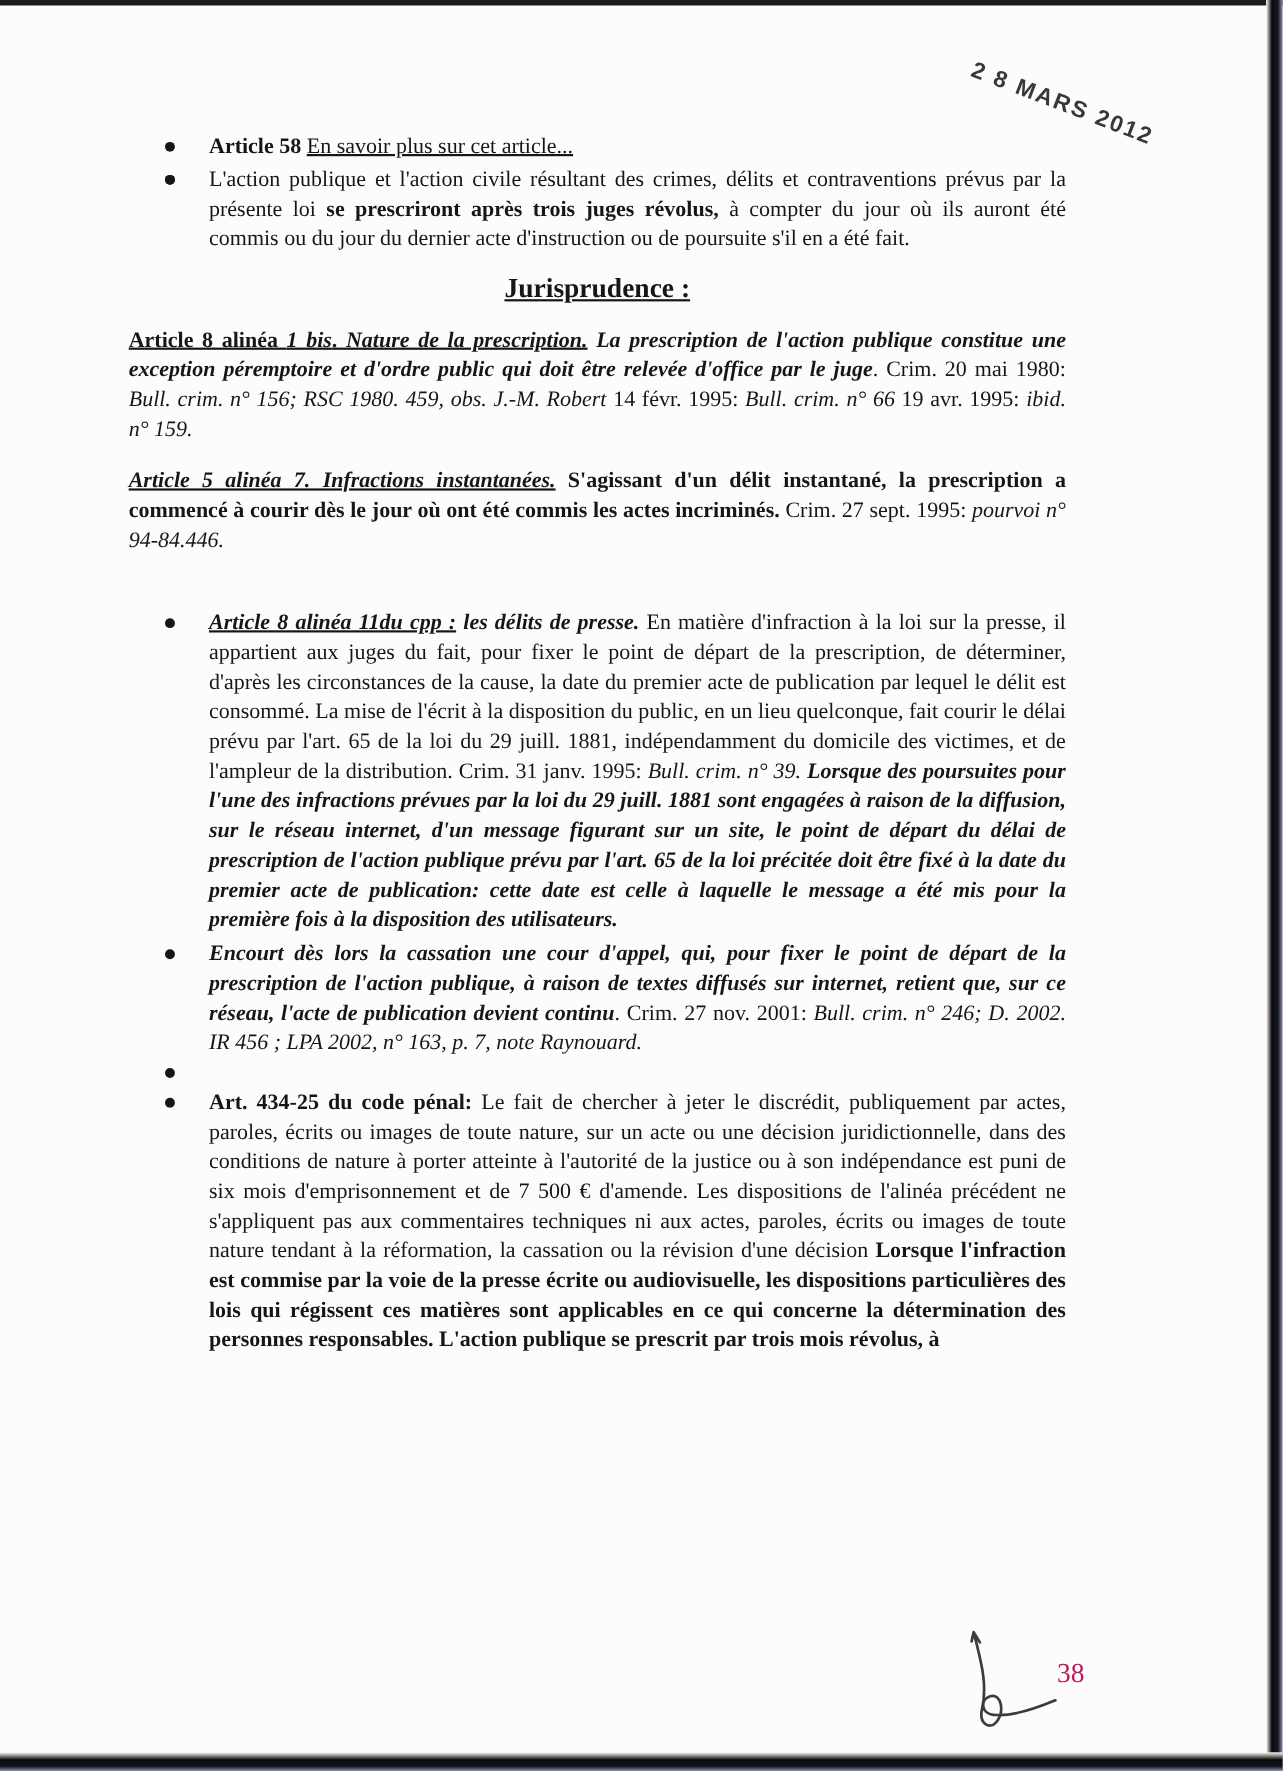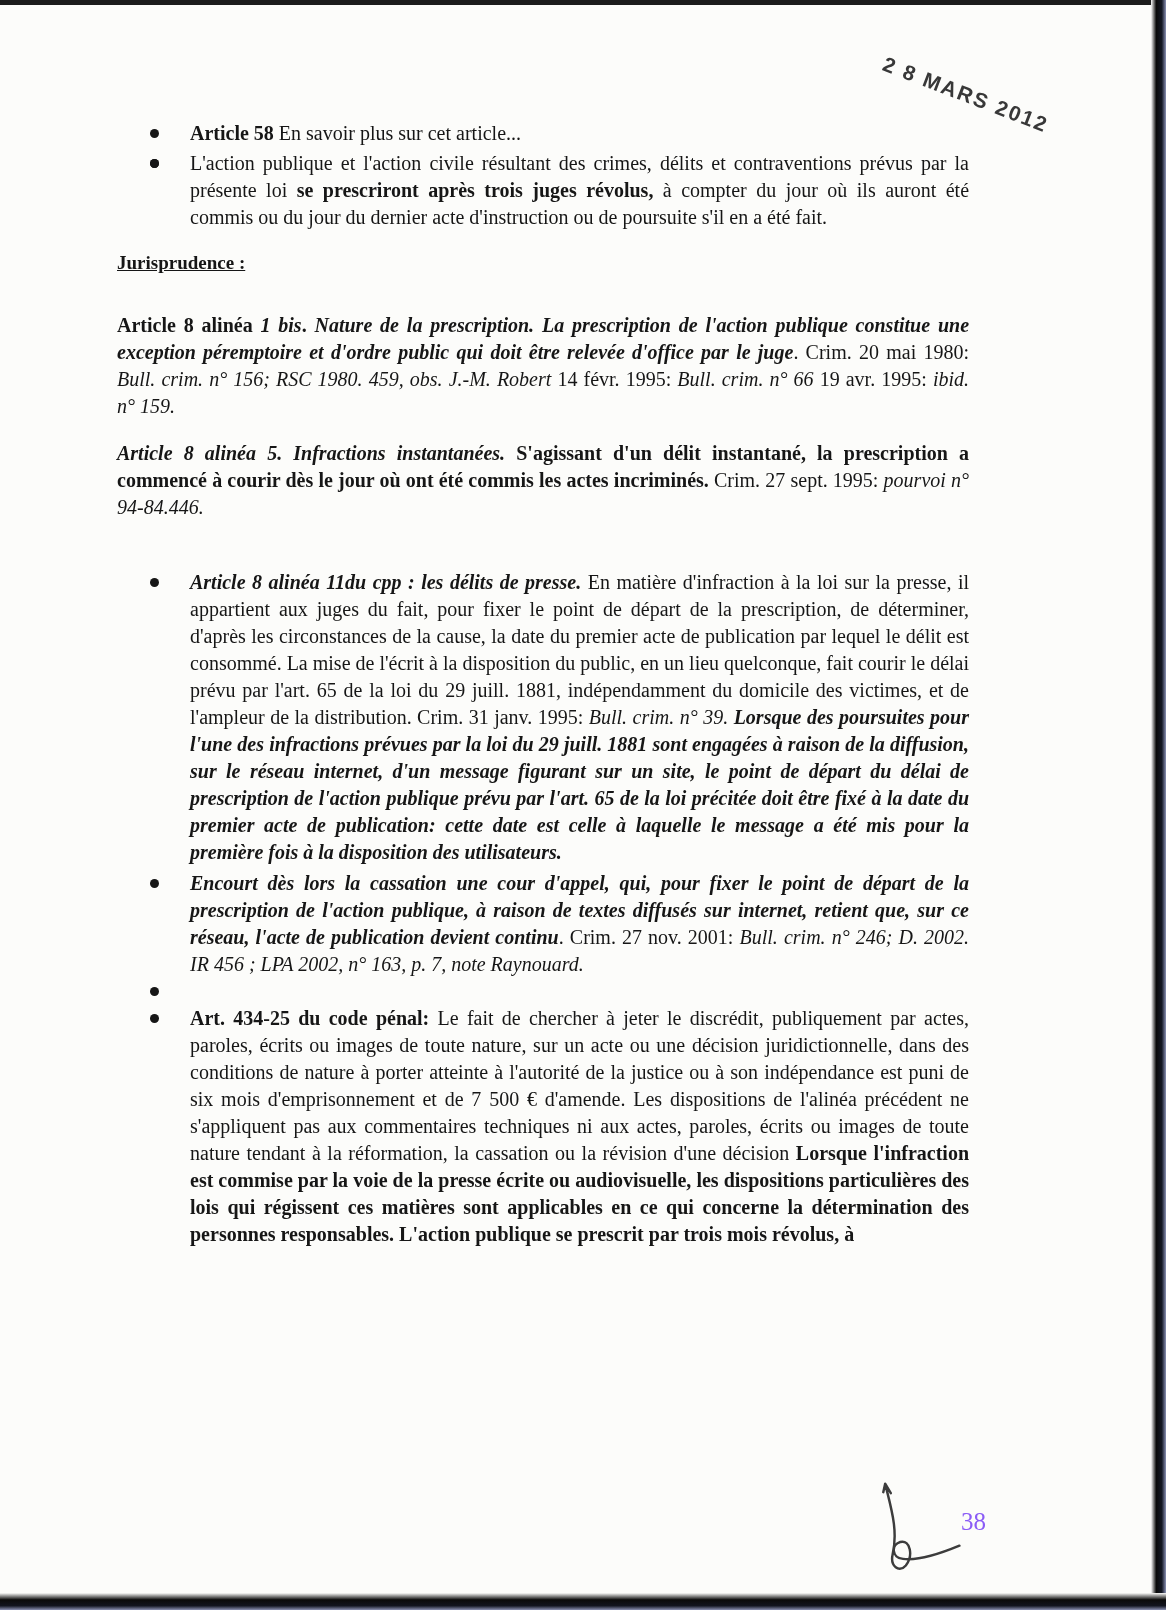--- a/index.html
+++ b/index.html
@@ -23,33 +23,33 @@
   }
   
   .content{position:absolute;left:117px;top:120px;width:852px;
     font-size:20px;line-height:27px;}
   .just{text-align:justify;}
   .li{position:relative;padding-left:73px;text-align:justify;}
   .li .dot{position:absolute;left:33px;top:9px;width:9px;height:9px;
     border-radius:50%;background:#161616;}
   .li-gap{margin-bottom:3px;}
   .li-empty{min-height:27px;}
-  .heading{font-weight:bold;text-decoration:underline;
-    font-size:19px;margin:18px 0 36px 0;}
+  .heading{font-weight:bold;text-decoration:underline;text-align:center;
+    font-size:25px;margin:18px 0 20px 0;}
   .p1{margin-bottom:11px;}
   .p2{margin-bottom:36px;}
   .p3{margin-bottom:48px;}
   .liA{margin-bottom:4px;}
   
   .b{font-weight:bold;}
   .i{font-style:italic;}
-  .u{}
+  .u{text-decoration:underline;}
   
   .signature{position:absolute;left:872px;top:1478px;}
-  .pagenum{position:absolute;left:961px;top:1508px;font-size:25px;color:#8b5cf6;}
+  .pagenum{position:absolute;left:961px;top:1508px;font-size:25px;color:#be185d;}
 </style>
 </head>
 <body>
 
 <div class="edge-top"></div>
 <div class="edge-right"></div>
 <div class="edge-bottom"></div>
 
 <div class="stamp">2 8 MARS 2012</div>
 
@@ -67,21 +67,21 @@
       <span class="dot"></span>
       <span><span>L'action publique et l'action civile résultant des crimes, délits et contraventions prévus par la présente loi </span><span class="b">se prescriront après trois juges révolus,</span><span> à compter du jour où ils auront été commis ou du jour du dernier acte d'instruction ou de poursuite s'il en a été fait.</span></span>
     </div>
   </div>
 
   <div class="heading">Jurisprudence :</div>
 
   <p class="just p1" style="margin-top:0"><span class="b u">Article 8 alinéa </span><span class="b i u">1 bis</span><span class="b u">. </span><span class="b i u">Nature de la prescription.</span><span> </span><span class="b i">La prescription de l'action publique constitue une exception péremptoire et d'ordre public qui doit être relevée d'office par le juge</span><span>. Crim. 20 mai 1980: </span><span class="i">Bull. crim. n° 156; RSC 1980. 459, obs. J.-M. Robert</span><span> 14 févr. 1995: </span><span class="i">Bull. crim. n° 66</span><span> 19 avr. 1995: </span><span class="i">ibid. n° 159.</span></p>
 
 
-  <p class="just p3"><span class="b i u">Article 8 alinéa 5. Infractions instantanées.</span><span> </span><span class="b">S'agissant d'un délit instantané, la prescription a commencé à courir dès le jour où ont été commis les actes incriminés.</span><span> Crim. 27 sept. 1995: </span><span class="i">pourvoi n° 94-84.446.</span></p>
+  <p class="just p3"><span class="b i u">Article 5 alinéa 7. Infractions instantanées.</span><span> </span><span class="b">S'agissant d'un délit instantané, la prescription a commencé à courir dès le jour où ont été commis les actes incriminés.</span><span> Crim. 27 sept. 1995: </span><span class="i">pourvoi n° 94-84.446.</span></p>
 
   <div class="bottomlist">
     <div class="li liA">
       <span class="dot"></span>
       <span><span class="b i u">Article 8 alinéa 11du cpp :</span><span> </span><span class="b i">les délits de presse.</span><span> En matière d'infraction à la loi sur la presse, il appartient aux juges du fait, pour fixer le point de départ de la prescription, de déterminer, d'après les circonstances de la cause, la date du premier acte de publication par lequel le délit est consommé. La mise de l'écrit à la disposition du public, en un lieu quelconque, fait courir le délai prévu par l'art. 65 de la loi du 29 juill. 1881, indépendamment du domicile des victimes, et de l'ampleur de la distribution. Crim. 31 janv. 1995: </span><span class="i">Bull. crim. n° 39.</span><span> </span><span class="b i">Lorsque des poursuites pour l'une des infractions prévues par la loi du 29 juill. 1881 sont engagées à raison de la diffusion, sur le réseau internet, d'un message figurant sur un site, le point de départ du délai de prescription de l'action publique prévu par l'art. 65 de la loi précitée doit être fixé à la date du premier acte de publication: cette date est celle à laquelle le message a été mis pour la première fois à la disposition des utilisateurs.</span></span>
     </div>
     <div class="li">
       <span class="dot"></span>
       <span><span class="b i">Encourt dès lors la cassation une cour d'appel, qui, pour fixer le point de départ de la prescription de l'action publique, à raison de textes diffusés sur internet, retient que, sur ce réseau, l'acte de publication devient continu</span><span>. Crim. 27 nov. 2001: </span><span class="i">Bull. crim. n° 246; D. 2002. IR 456 ; LPA 2002, n° 163, p. 7, note Raynouard.</span></span>
     </div>

